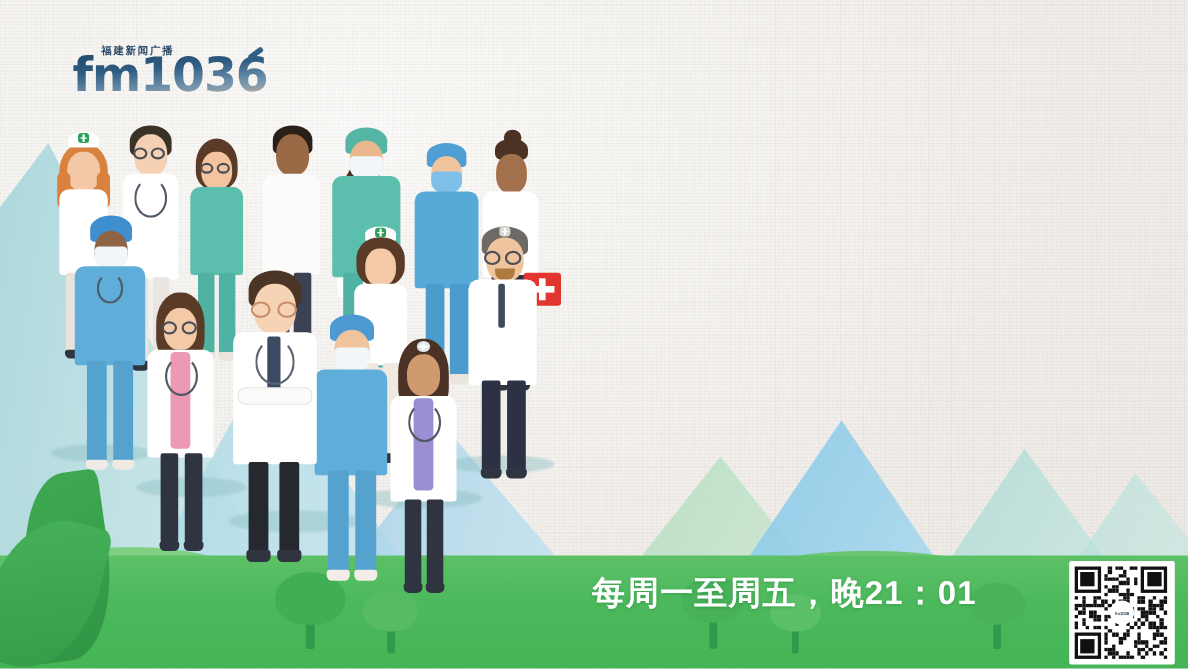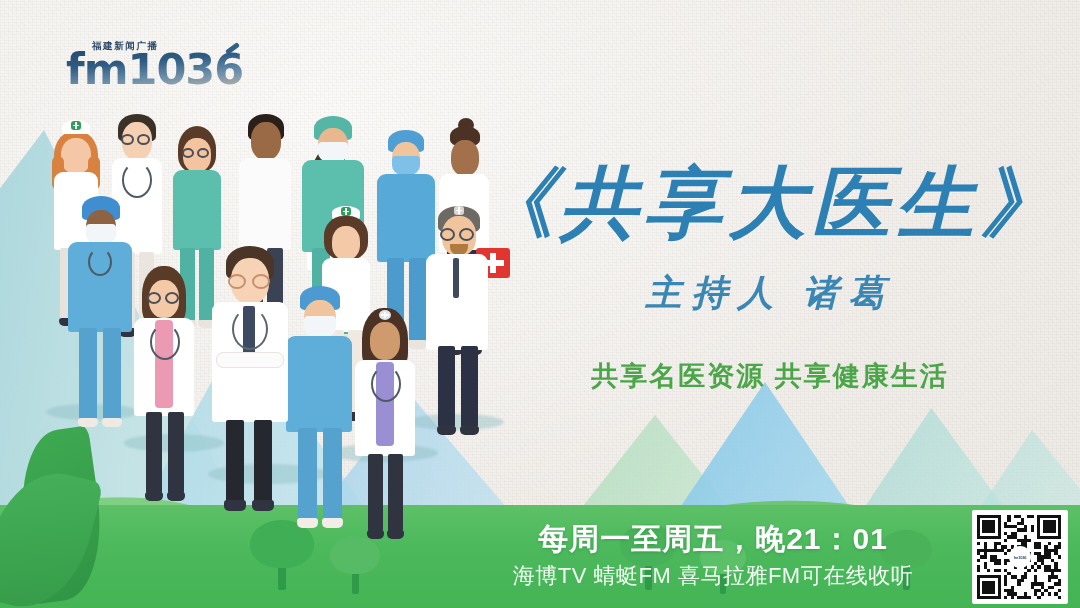--- a/index.html
+++ b/index.html
@@ -463,29 +463,23 @@
     </div>
 
   </div>
 
   <div class="logo">
     <div class="logo-sub">福建新闻广播</div>
     <div class="logo-main">fm1036</div>
     <span class="logo-tick"></span>
   </div>
 
-  <div class="headline">
-    <div class="title">《共享大医生》</div>
-    <div class="host">主持人 诸葛</div>
-    <div class="tagline">共享名医资源 共享健康生活</div>
-  </div>
 
   <div class="bar">
     <div class="bar-line1">每周一至周五，晚21：01</div>
-    <div class="bar-line2">海博TV 蜻蜓FM 喜马拉雅FM可在线收听</div>
   </div>
 
   <div class="qr">
     <div class="qr-inner" id="qr-inner">
         <span class="qr-cell" style="left: 30.24px; top: 0px; width: 3.36px; height: 3.36px;"></span>
         <span class="qr-cell" style="left: 36.96px; top: 0px; width: 3.36px; height: 3.36px;"></span>
         <span class="qr-cell" style="left: 40.32px; top: 0px; width: 3.36px; height: 3.36px;"></span>
         <span class="qr-cell" style="left: 50.4px; top: 0px; width: 3.36px; height: 3.36px;"></span>
         <span class="qr-cell" style="left: 53.76px; top: 0px; width: 3.36px; height: 3.36px;"></span>
         <span class="qr-cell" style="left: 30.24px; top: 3.36px; width: 3.36px; height: 3.36px;"></span>

